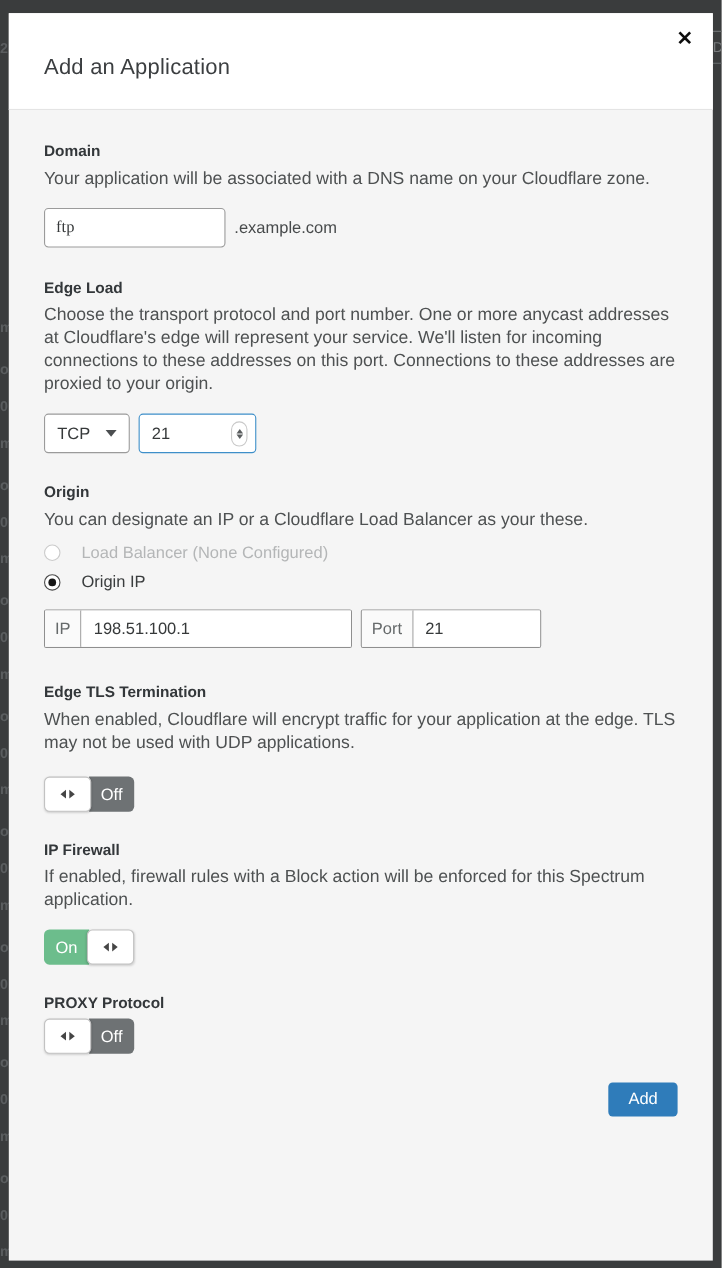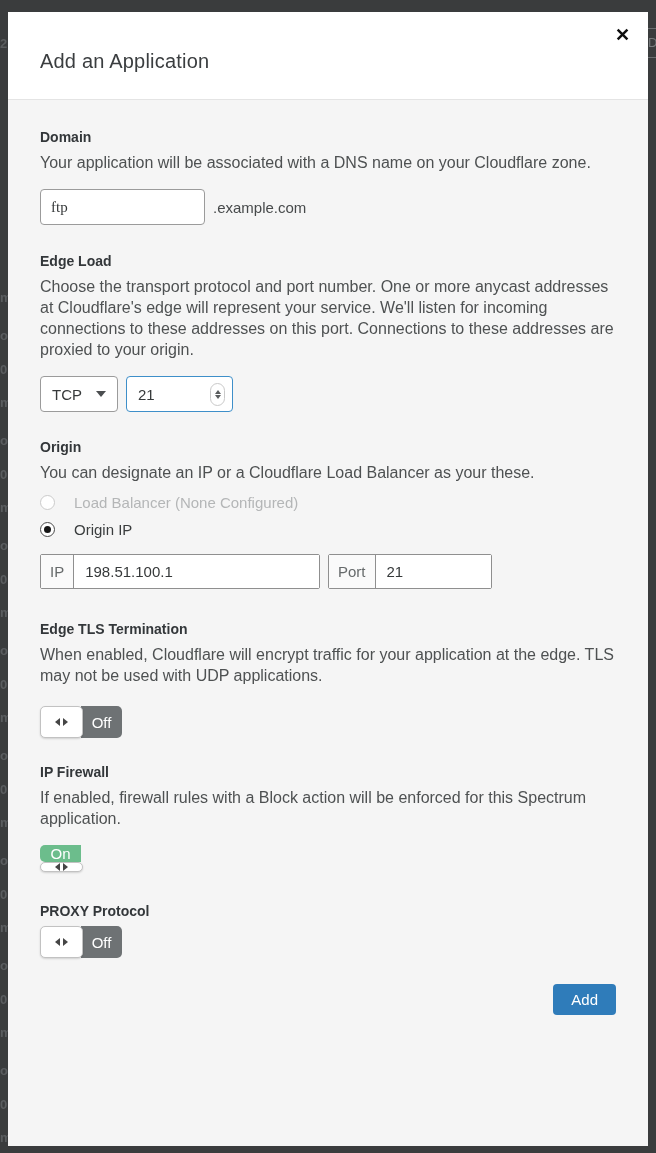--- a/index.html
+++ b/index.html
@@ -110,21 +110,21 @@
     box-shadow:0 1px 2px rgba(0,0,0,.15);
   }
   .tri-left  { width:0; height:0; border-top:4px solid transparent; border-bottom:4px solid transparent; border-right:5px solid #454545; }
   .tri-right { width:0; height:0; border-top:4px solid transparent; border-bottom:4px solid transparent; border-left:5px solid #454545; }
   .toggle .state {
     width:41px; display:flex; align-items:center; justify-content:center;
     color:#fff; font-size:15px;
   }
   .toggle.off .state { background:#6e7274; border-radius:0 5px 5px 0; margin-left:-2px; }
   .toggle.on  .state { background:#6cbd8c; border-radius:5px 0 0 5px; margin-right:-2px; }
-  .toggle.on { flex-direction:column; }
+  .toggle.on { flex-direction:row; }
 
   
   .footer-row { display:flex; justify-content:flex-end; margin-top:9px; padding-bottom:40px; }
   .add-btn {
     background:#2f7cba; color:#fff; border:none; border-radius:4px;
     font-family:inherit; font-size:15px; padding:7px 18px; cursor:pointer;
   }
 </style>
 </head>
 <body>

